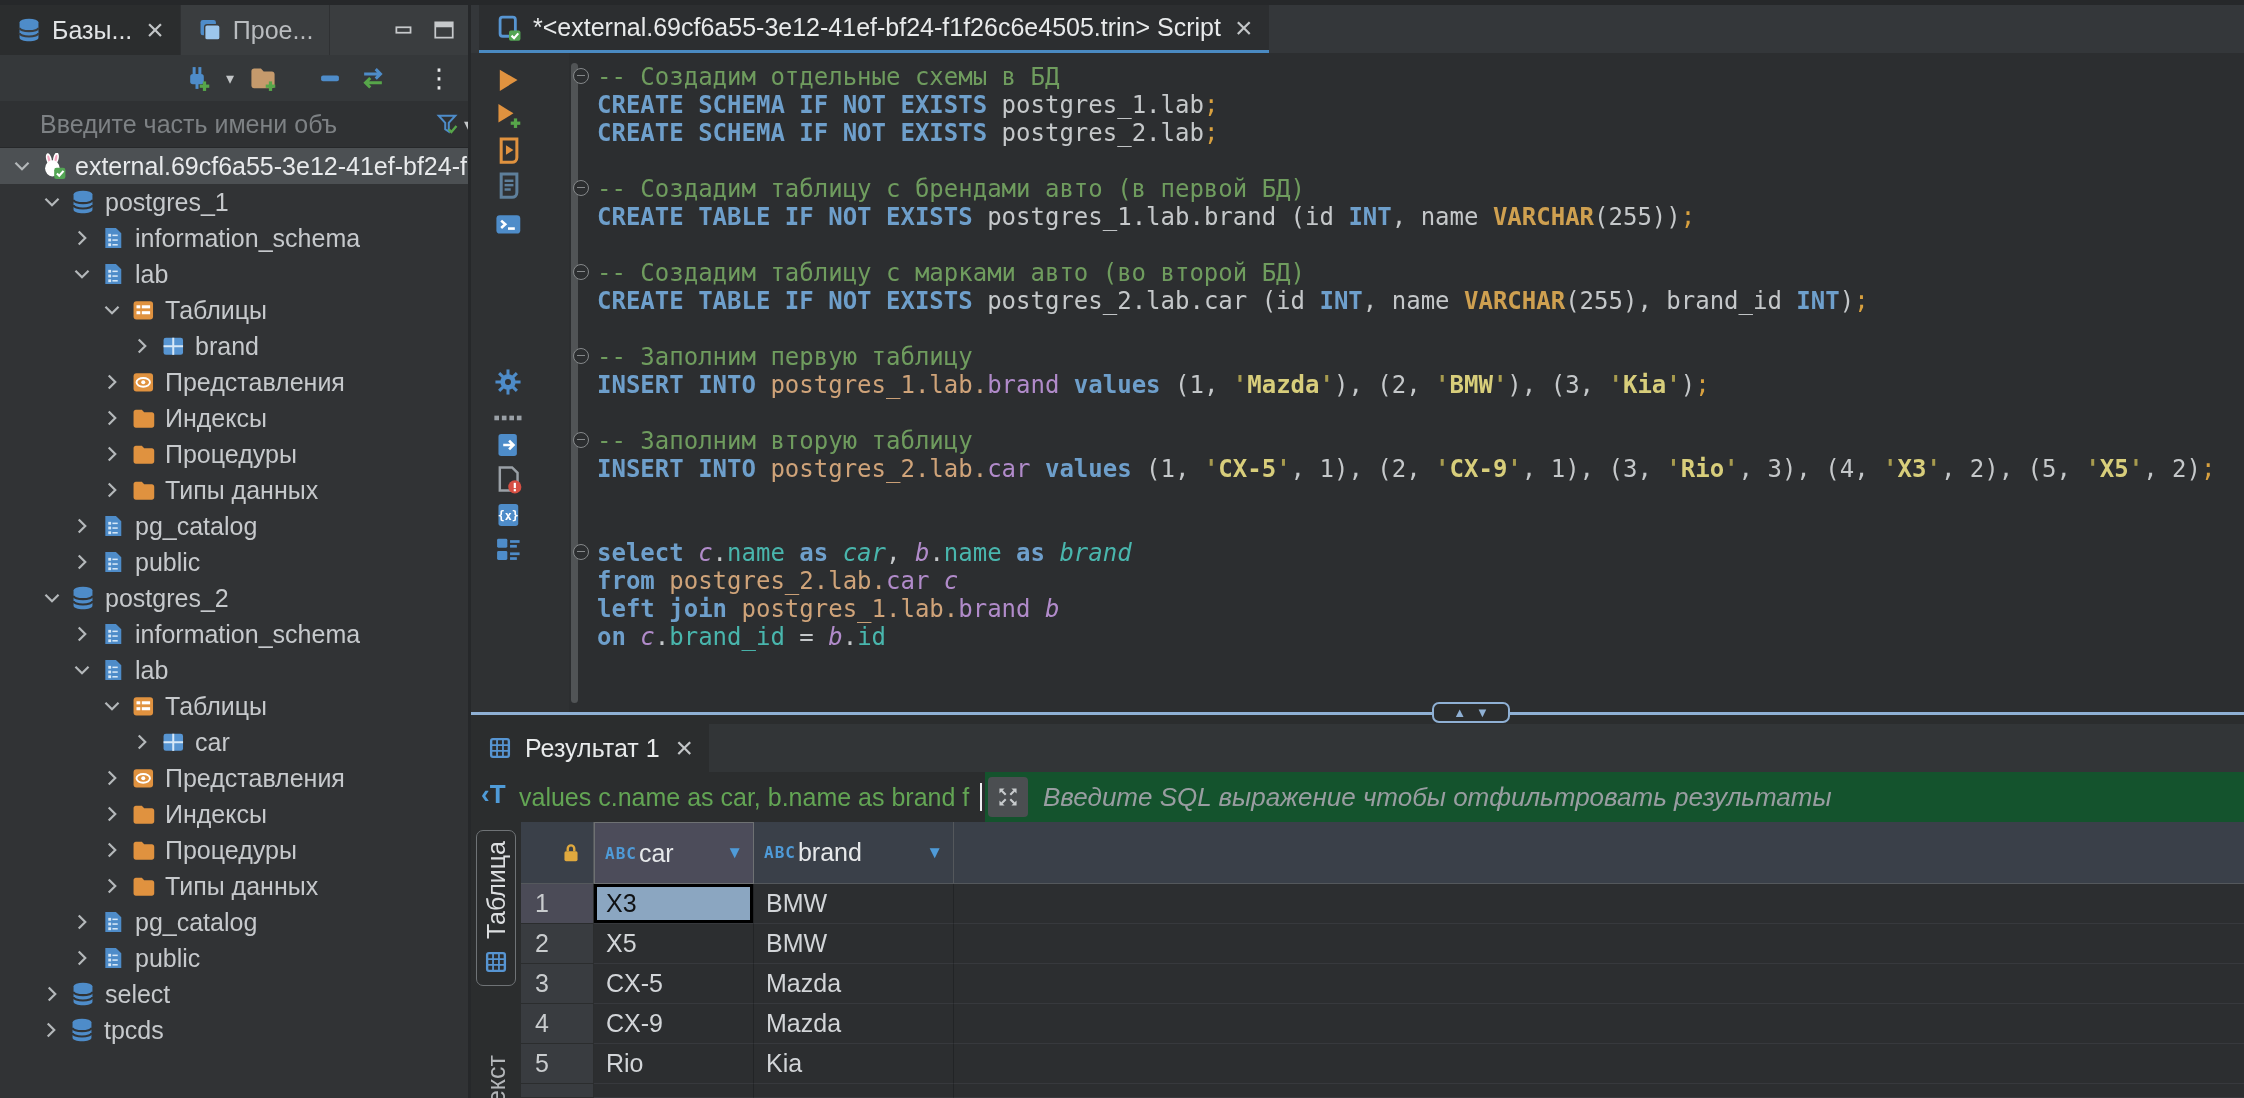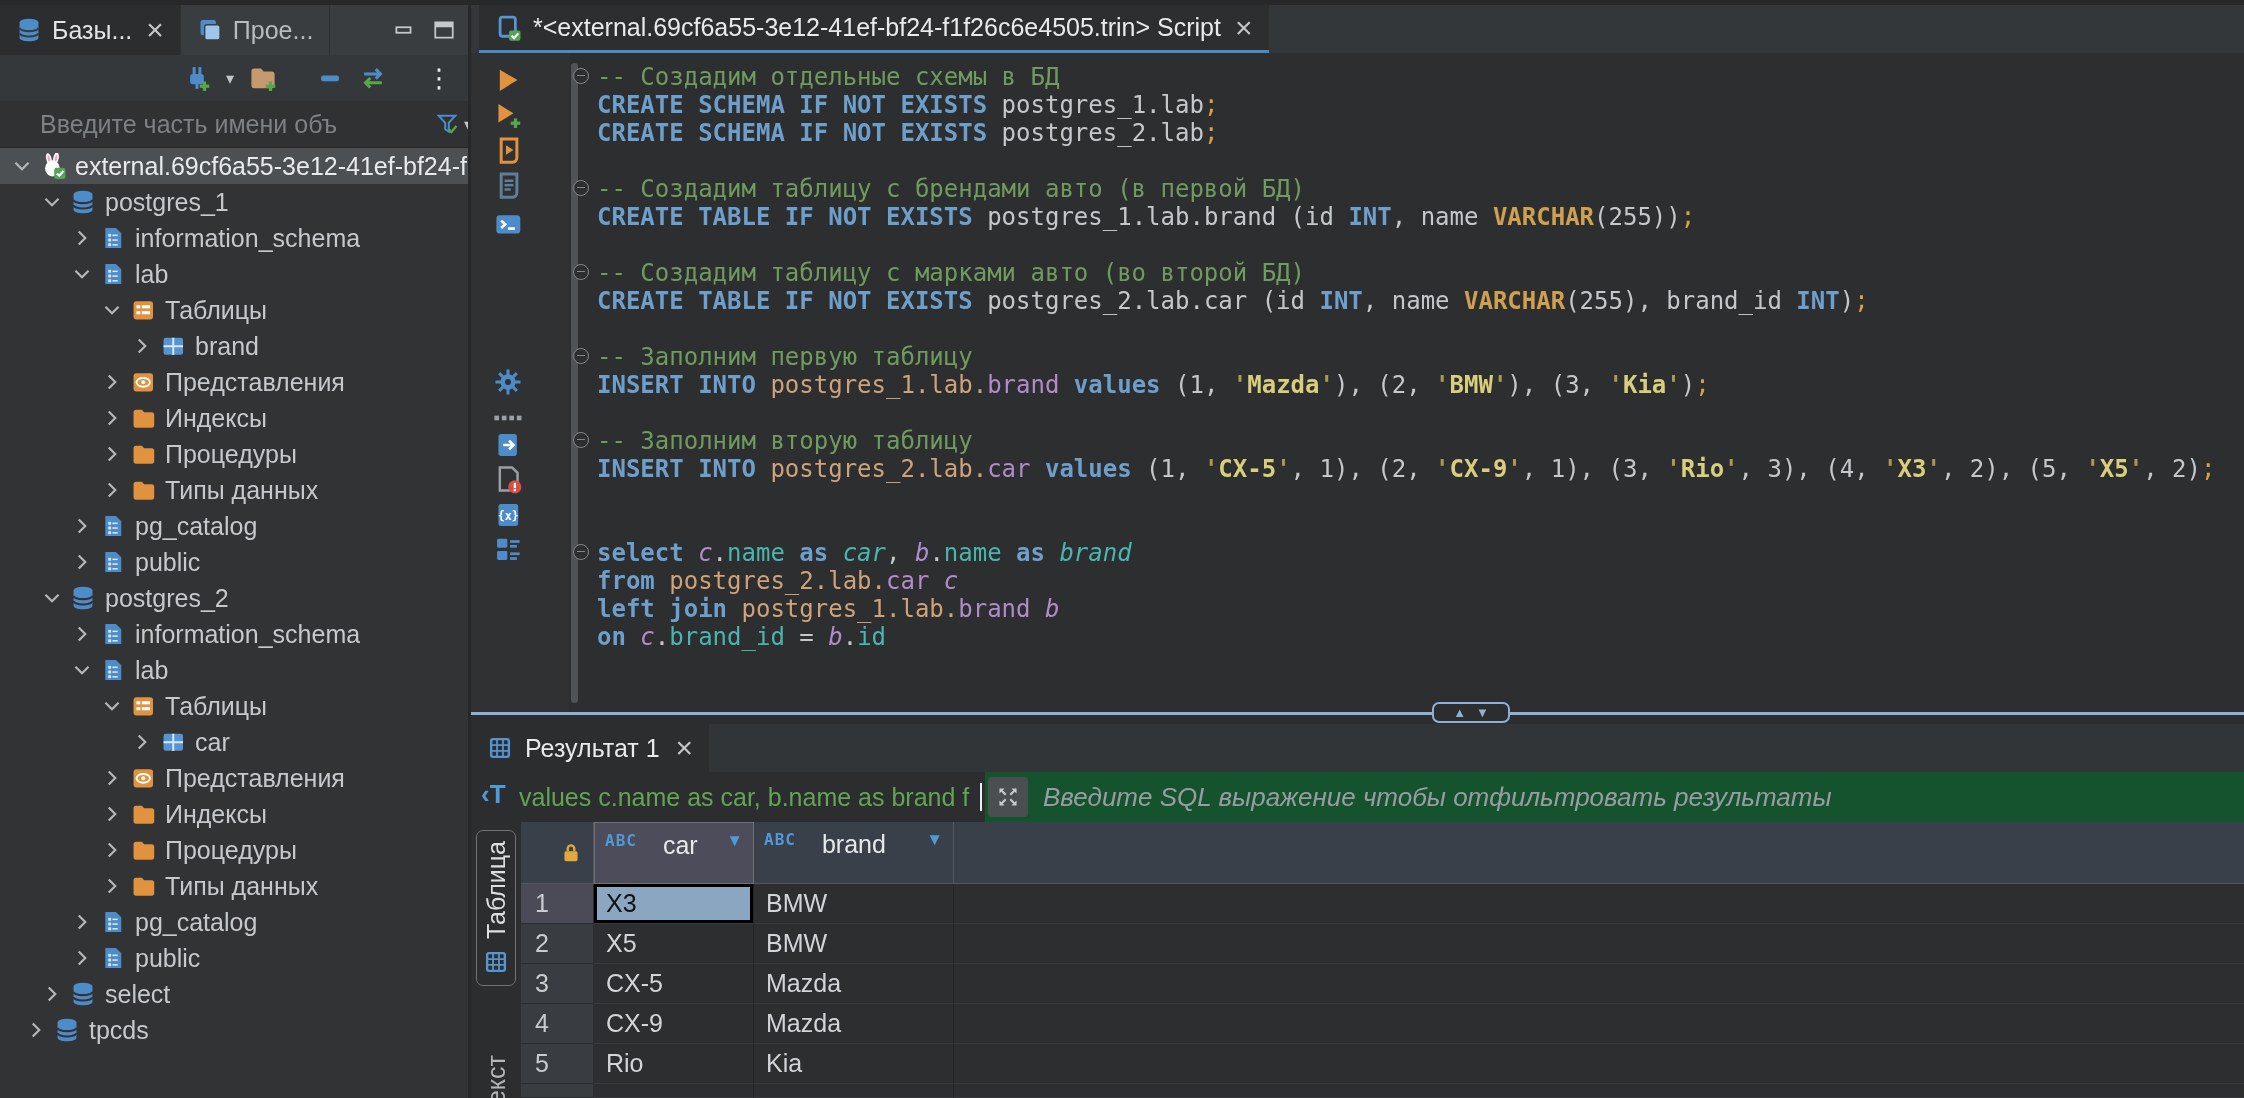--- a/index.html
+++ b/index.html
@@ -65,21 +65,21 @@
   .expand-box{position:absolute;left:3px;top:5px;width:40px;height:40px;background:#4b4e51;border-radius:4px;display:flex;align-items:center;justify-content:center;cursor:pointer;}
   .fph{position:absolute;left:58px;top:0;height:50px;line-height:50px;font-size:26px;font-style:italic;color:#999da1;white-space:nowrap;}
   .res-main{position:absolute;left:0;top:107px;right:0;bottom:0;}
   .res-strip{position:absolute;left:0;top:0;width:50px;bottom:0;background:#2b2d2e;}
   .vtab{position:absolute;left:5px;width:40px;display:flex;flex-direction:column;align-items:center;gap:10px;padding:10px 0;box-sizing:border-box;cursor:pointer;}
   .vtab.sel{border:1.5px solid #6f7376;border-radius:7px;}
   .vlabel{writing-mode:vertical-rl;transform:rotate(180deg);font-size:25px;color:#dcdee0;}
   .vtab.dim .vlabel{color:#b3b6b9;}
   .res-grid{position:absolute;left:50px;right:0;top:0;bottom:0;}
   .g-header{display:flex;height:62px;}
-  .g-hcell{box-sizing:border-box;background:#3a4049;border-right:1px solid #54585c;border-bottom:1px solid #54585c;display:flex;padding:8px 10px;gap:26px;font-size:25px;color:#e6e8ea;}
+  .g-hcell{box-sizing:border-box;background:#3a4049;border-right:1px solid #54585c;border-bottom:1px solid #54585c;display:flex;align-items:center;padding:8px 10px;gap:2px;font-size:25px;color:#e6e8ea;}
   .g-hcell.selcol{background:#4c4c5a;border:1px solid #6e7173;}
   .abc{font-family:"DejaVu Sans Mono", monospace;font-size:16px;font-weight:bold;color:#4f9bd8;letter-spacing:1px;}
   .sortc{margin-left:auto;color:#4f9bd8;font-size:17px;}
   .g-row{display:flex;height:40px;}
   .g-num{box-sizing:border-box;width:73px;background:#393c40;border-right:1px solid #2b2d2e;border-bottom:1px solid #2b2d2e;font-size:25px;color:#c9ccce;display:flex;align-items:center;padding-left:14px;}
   .g-num.selrow{background:#4b4b57;}
   .g-cell{box-sizing:border-box;background:#2c2e30;border-right:1px solid #222426;border-bottom:1px solid #37393d;font-size:25px;color:#d2d5d8;display:flex;align-items:center;padding-left:12px;}
   .g-cell.selcell{background:#8ba6c1;color:#101214;box-shadow:inset 0 0 0 3px #000;}
   .g-fill{flex:1;background:#2c2e30;border-bottom:1px solid #37393d;}
   .g-hfill{flex:1;background:#3a4049;border-bottom:1px solid #54585c;}
@@ -596,21 +596,21 @@
             <svg width="26" height="26" viewBox="0 0 22 22">
               <g fill="#4e8cc9">
                 <path d="M3 4.5v13c0 1.7 3.6 3 8 3s8-1.3 8-3v-13z"></path>
                 <ellipse cx="11" cy="4.5" rx="8" ry="3"></ellipse>
               </g>
               <path d="M3 9c0 1.7 3.6 3 8 3s8-1.3 8-3M3 13.5c0 1.7 3.6 3 8 3s8-1.3 8-3" stroke="#313335" stroke-width="1.8" fill="none"></path>
             </svg>
           </span>
           <span class="tlabel">select</span>
         </div>
-        <div class="trow" style="padding-left:24px">
+        <div class="trow" style="padding-left:39px">
           <span class="chev icn">
             <svg width="24" height="24" viewBox="0 0 22 22">
               <path d="M8 5l6 6-6 6" stroke="#b4b8ba" stroke-width="2" fill="none"></path>
             </svg>
           </span>
           <span class="ticon icn">
             <svg width="26" height="26" viewBox="0 0 22 22">
               <g fill="#4e8cc9">
                 <path d="M3 4.5v13c0 1.7 3.6 3 8 3s8-1.3 8-3v-13z"></path>
                 <ellipse cx="11" cy="4.5" rx="8" ry="3"></ellipse>

